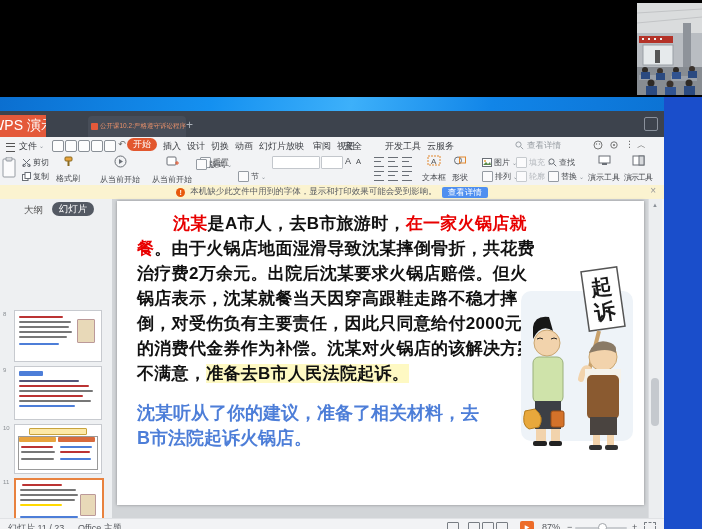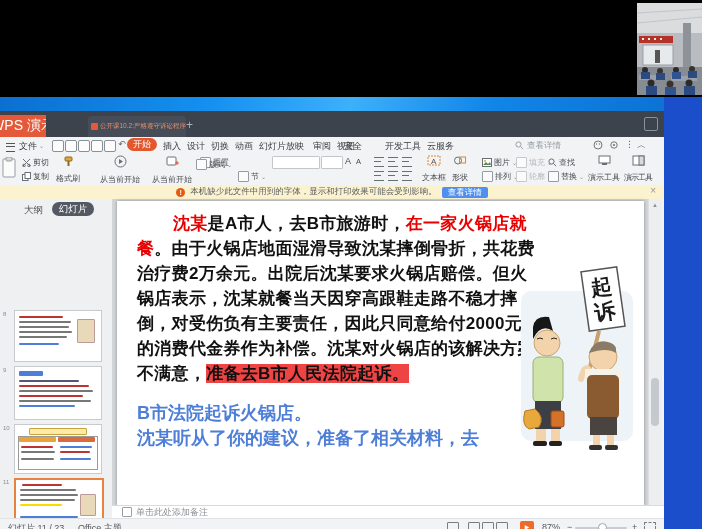--- a/index.html
+++ b/index.html
@@ -56,21 +56,21 @@
   .tnum{position:absolute;left:3px;font-size:6px;color:#8a8f94;}
   .ml{position:absolute;height:2px;border-radius:1px;}
   .mc1{background:#b33;} .mc2{background:#557;} .mc3{background:#4d7ed8;} .mc4{background:#777;}
   .mchip{position:absolute;height:5px;border-radius:1px;}
   
   .canvas{left:112px;top:88px;width:536px;height:319px;background:#d2d5d8;}
   .slide{left:117px;top:90px;width:527px;height:304px;background:#fff;box-shadow:0 0 3px rgba(0,0,0,.35);}
   .p1{position:absolute;left:20px;top:10px;width:398px;font-size:17px;line-height:25px;font-weight:bold;
       color:#111;text-indent:36px;word-break:break-all;letter-spacing:.3px;}
   .red{color:#e80000;}
-  .hl{background:#ef4444;}
+  .hl{background:#fef9c3;}
   .p2{position:absolute;left:20px;top:200px;width:460px;font-size:18px;line-height:25px;font-weight:bold;color:#4d7ed8;}
   .scrollbar{left:648px;top:88px;width:13px;height:319px;background:#eceef0;border-left:1px solid #dcdee1;}
   .sthumb{position:absolute;left:2px;top:179px;width:8px;height:48px;background:#c5c9ce;border-radius:4px;}
   .sarr{position:absolute;left:3px;top:3px;font-size:6px;color:#8a9097;}
   
   .notes{left:112px;top:394px;width:552px;height:13px;background:#fff;border-top:1px solid #d8dadd;
     display:flex;align-items:center;gap:4px;padding-left:10px;box-sizing:border-box;}
   .notes .nic{width:8px;height:8px;border:1px solid #9aa0a6;border-radius:1px;}
   .notes span{font-size:9px;color:#8a8f94;}
   .status{left:0;top:407px;width:664px;height:18px;background:#f2f3f5;border-top:1px solid #e0e2e5;}
@@ -353,22 +353,22 @@
       </div>
 
     </div>
 
     <div class="abs canvas">
       <div class="abs slide" style="left:5px;top:2px">
         <div class="p1">
           <span class="red">沈某</span><span>是A市人，去B市旅游时，</span><span class="red">在一家火锅店就餐</span><span>。由于火锅店地面湿滑导致沈某摔倒骨折，共花费治疗费2万余元。出院后沈某要求火锅店赔偿。但火锅店表示，沈某就餐当天因穿高跟鞋走路不稳才摔倒，对受伤负有主要责任，因此只同意给付2000元的消费代金券作为补偿。沈某对火锅店的该解决方案不满意，</span><span class="hl">准备去B市人民法院起诉。</span>
         </div>
         <div class="p2">
+          <div>沈某听从了你的建议，准备了相关材料，去</div>
           <div>B市法院起诉火锅店。</div>
-          <div>沈某听从了你的建议，准备了相关材料，去</div>
         </div>
         <svg class="abs" style="left:398px;top:60px" width="126" height="196" viewBox="0 0 126 196">
           <rect x="6" y="30" width="112" height="150" rx="10" fill="#eef3f8"></rect>
 
           <g transform="rotate(-8 88 38)">
             <rect x="70" y="8" width="36" height="60" fill="#fff" stroke="#555" stroke-width="1.5"></rect>
             <text x="88" y="33" text-anchor="middle" font-size="21" font-weight="bold" fill="#1a1a1a">起</text>
             <text x="88" y="58" text-anchor="middle" font-size="21" font-weight="bold" fill="#1a1a1a">诉</text>
           </g>
           <line x1="84" y1="70" x2="72" y2="118" stroke="#c8a06a" stroke-width="4"></line>
@@ -397,24 +397,20 @@
             <rect x="34" y="180" width="13" height="5" rx="2" fill="#222"></rect>
         </svg>
       </div>
     </div>
 
     <div class="abs scrollbar">
       <span class="sarr">▲</span>
       <div class="sthumb"></div>
     </div>
 
-    <div class="abs notes">
-      <span class="nic"></span>
-      <span>单击此处添加备注</span>
-    </div>
 
     <div class="abs status">
       <span class="sttxt" style="left:8px">幻灯片 11 / 23</span>
       <span class="sttxt" style="left:78px">Office 主题</span>
       <span class="sic" style="left:447px"></span>
       <span class="sic" style="left:468px"></span>
       <span class="sic" style="left:482px"></span>
       <span class="sic" style="left:496px"></span>
       <div class="playbtn">▶</div>
       <span class="sttxt" style="left:542px">87%</span>

